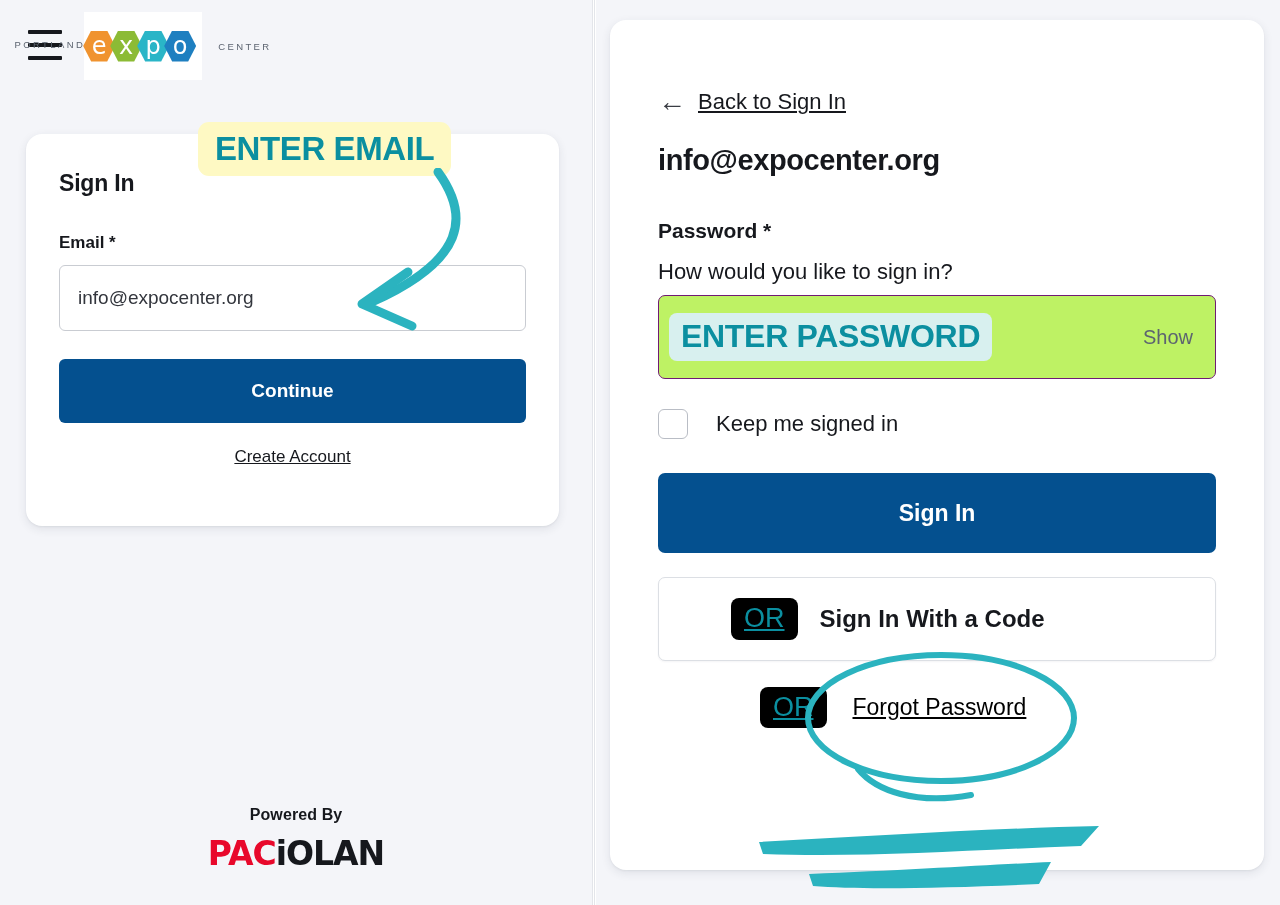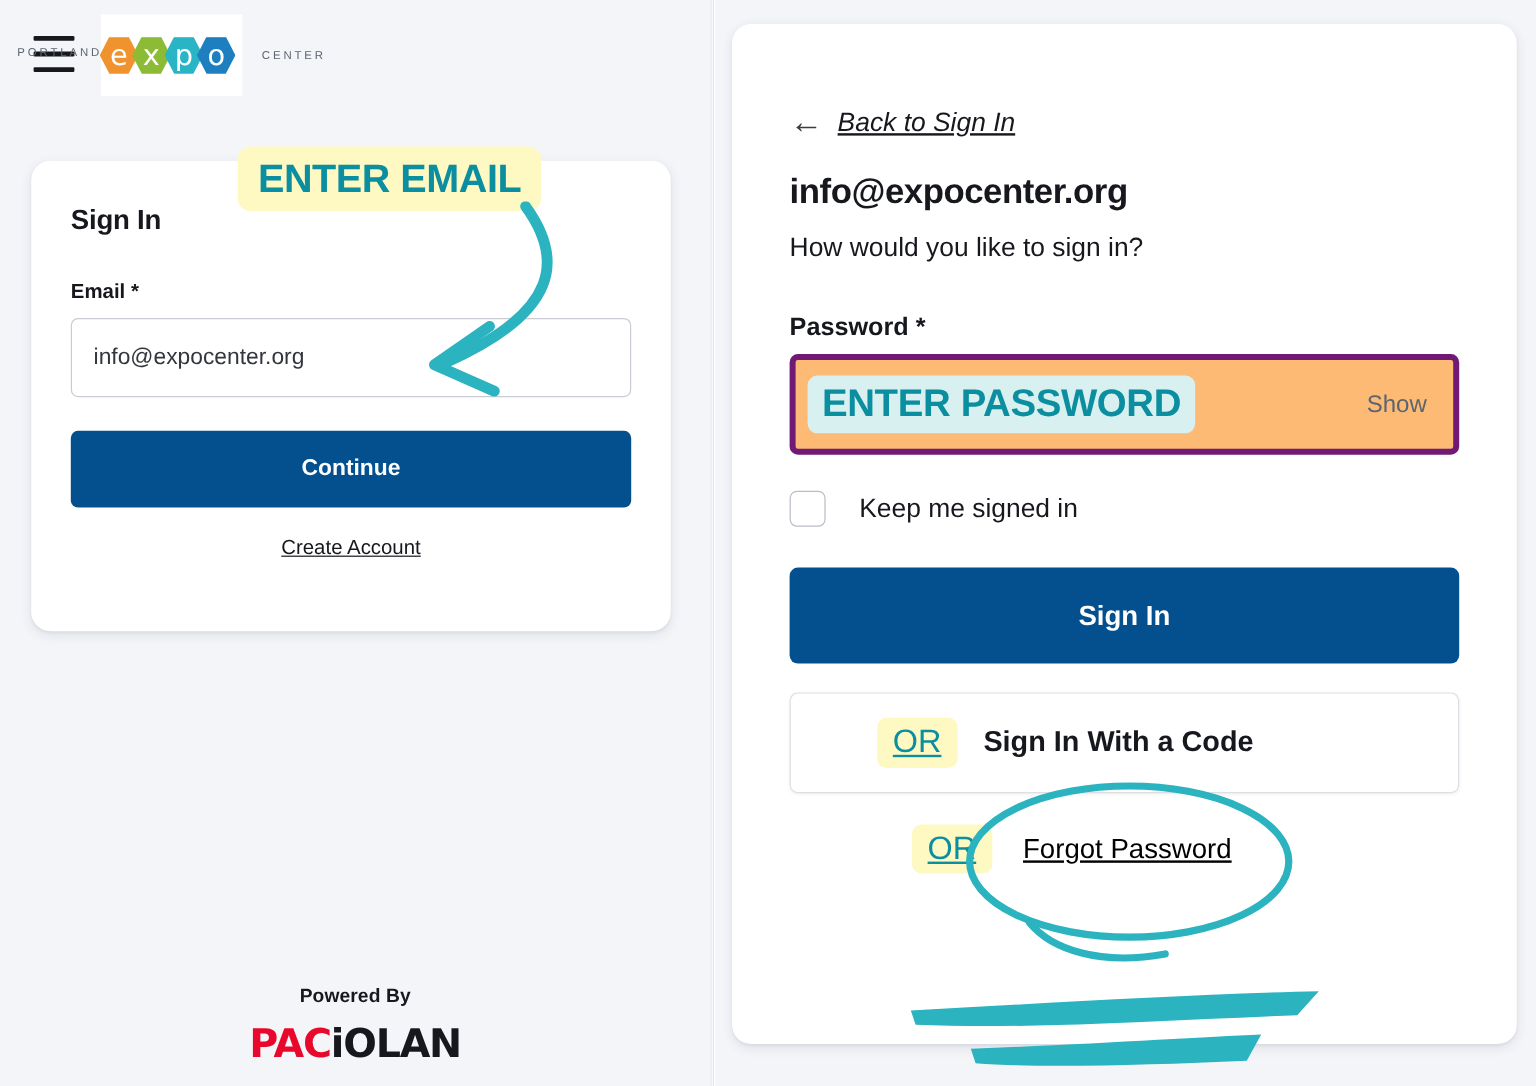--- a/index.html
+++ b/index.html
@@ -101,46 +101,46 @@
     text-align: center;
     font-size: 17px; color: #16181d;
     text-decoration: underline; cursor: pointer;
   }
 
   
   #powered-by-block {
     position: absolute; left: 0; top: 806px; width: 592px;
     text-align: center;
   }
-  #powered-by-text { font-size: 16px; font-weight: bold; color: #16181d; letter-spacing: 0.1px; margin-top: 16px; }
+  #powered-by-text { font-size: 16px; font-weight: bold; color: #16181d; letter-spacing: 0.1px; }
   #paciolan-logo {
     margin-top: 10px;
     font-size: 33px; font-weight: bold; letter-spacing: -1px;
     font-family: "DejaVu Sans", sans-serif;
   }
   .pac-red { color: #e8082b; }
   .pac-black { color: #16181d; }
 
   
   #method-card {
     position: absolute; left: 14px; top: 20px;
     width: 654px; height: 850px;
     padding: 68px 48px 0 48px;
     overflow: visible;
   }
   #back-link-row { display: flex; align-items: center; gap: 12px; cursor: pointer; }
   #back-arrow-icon { font-size: 28px; color: #3a3d44; line-height: 1; }
-  #back-link-label { font-size: 22px; color: #16181d; text-decoration: underline; font-style: italic; }
+  #back-link-label { font-size: 22px; color: #16181d; text-decoration: underline; }
   #account-email { margin-top: 28px; font-size: 29px; font-weight: bold; color: #16181d; letter-spacing: -0.4px; }
   #signin-question { margin-top: 16px; font-size: 22px; color: #16181d; }
   #password-label { margin-top: 42px; font-size: 21px; font-weight: bold; color: #16181d; }
   #password-input-box {
     margin-top: 10px; height: 84px;
-    border: 5px solid #701a75; border-radius: 7px;
-    background: #fdba74;
+    border: 1px solid #701a75; border-radius: 7px;
+    background: #bef264;
     display: flex; align-items: center; justify-content: space-between;
     padding: 0 22px 0 10px;
   }
   #password-annotation {
     background: #d8f0ef; border-radius: 8px;
     padding: 6px 12px;
     color: #0b8fa0; font-size: 32px; font-weight: bold; letter-spacing: -0.3px;
     line-height: 1.1;
   }
   #show-password-link { font-size: 20px; color: #5c6470; cursor: pointer; }
@@ -161,21 +161,21 @@
   #code-option-row {
     margin-top: 24px; height: 84px;
     border: 1px solid #dcdfe4; border-radius: 7px;
     background: #ffffff;
     display: flex; align-items: center; gap: 22px;
     padding-left: 72px;
     cursor: pointer;
     box-shadow: 0 1px 2px rgba(40,48,70,0.05);
   }
   .or-chip {
-    background: #fef9c3; border-radius: 8px;
+    background: #000000; border-radius: 8px;
     padding: 5px 13px;
     color: #0b8fa0; font-size: 27px; font-weight: normal;
     text-decoration: underline; line-height: 1.15;
   }
   #code-option-label { font-size: 24px; font-weight: bold; color: #16181d; }
 
   #forgot-option-row {
     margin-top: 26px;
     display: flex; align-items: center; gap: 26px;
     padding-left: 102px;
@@ -247,23 +247,23 @@
   <div id="right-pane">
 
     <div id="method-card" class="card">
 
       <div id="back-link-row">
         <span id="back-arrow-icon">←</span>
         <span id="back-link-label">Back to Sign In</span>
       </div>
 
       <div id="account-email">info@expocenter.org</div>
+      <div id="password-label">Password *</div>
+
       <div id="signin-question">How would you like to sign in?</div>
-
-      <div id="password-label">Password *</div>
       <div id="password-input-box">
         <span id="password-annotation">ENTER PASSWORD</span>
         <span id="show-password-link">Show</span>
       </div>
 
       <div id="keep-signed-row">
         <span id="keep-signed-checkbox"></span>
         <span id="keep-signed-label">Keep me signed in</span>
       </div>
 

